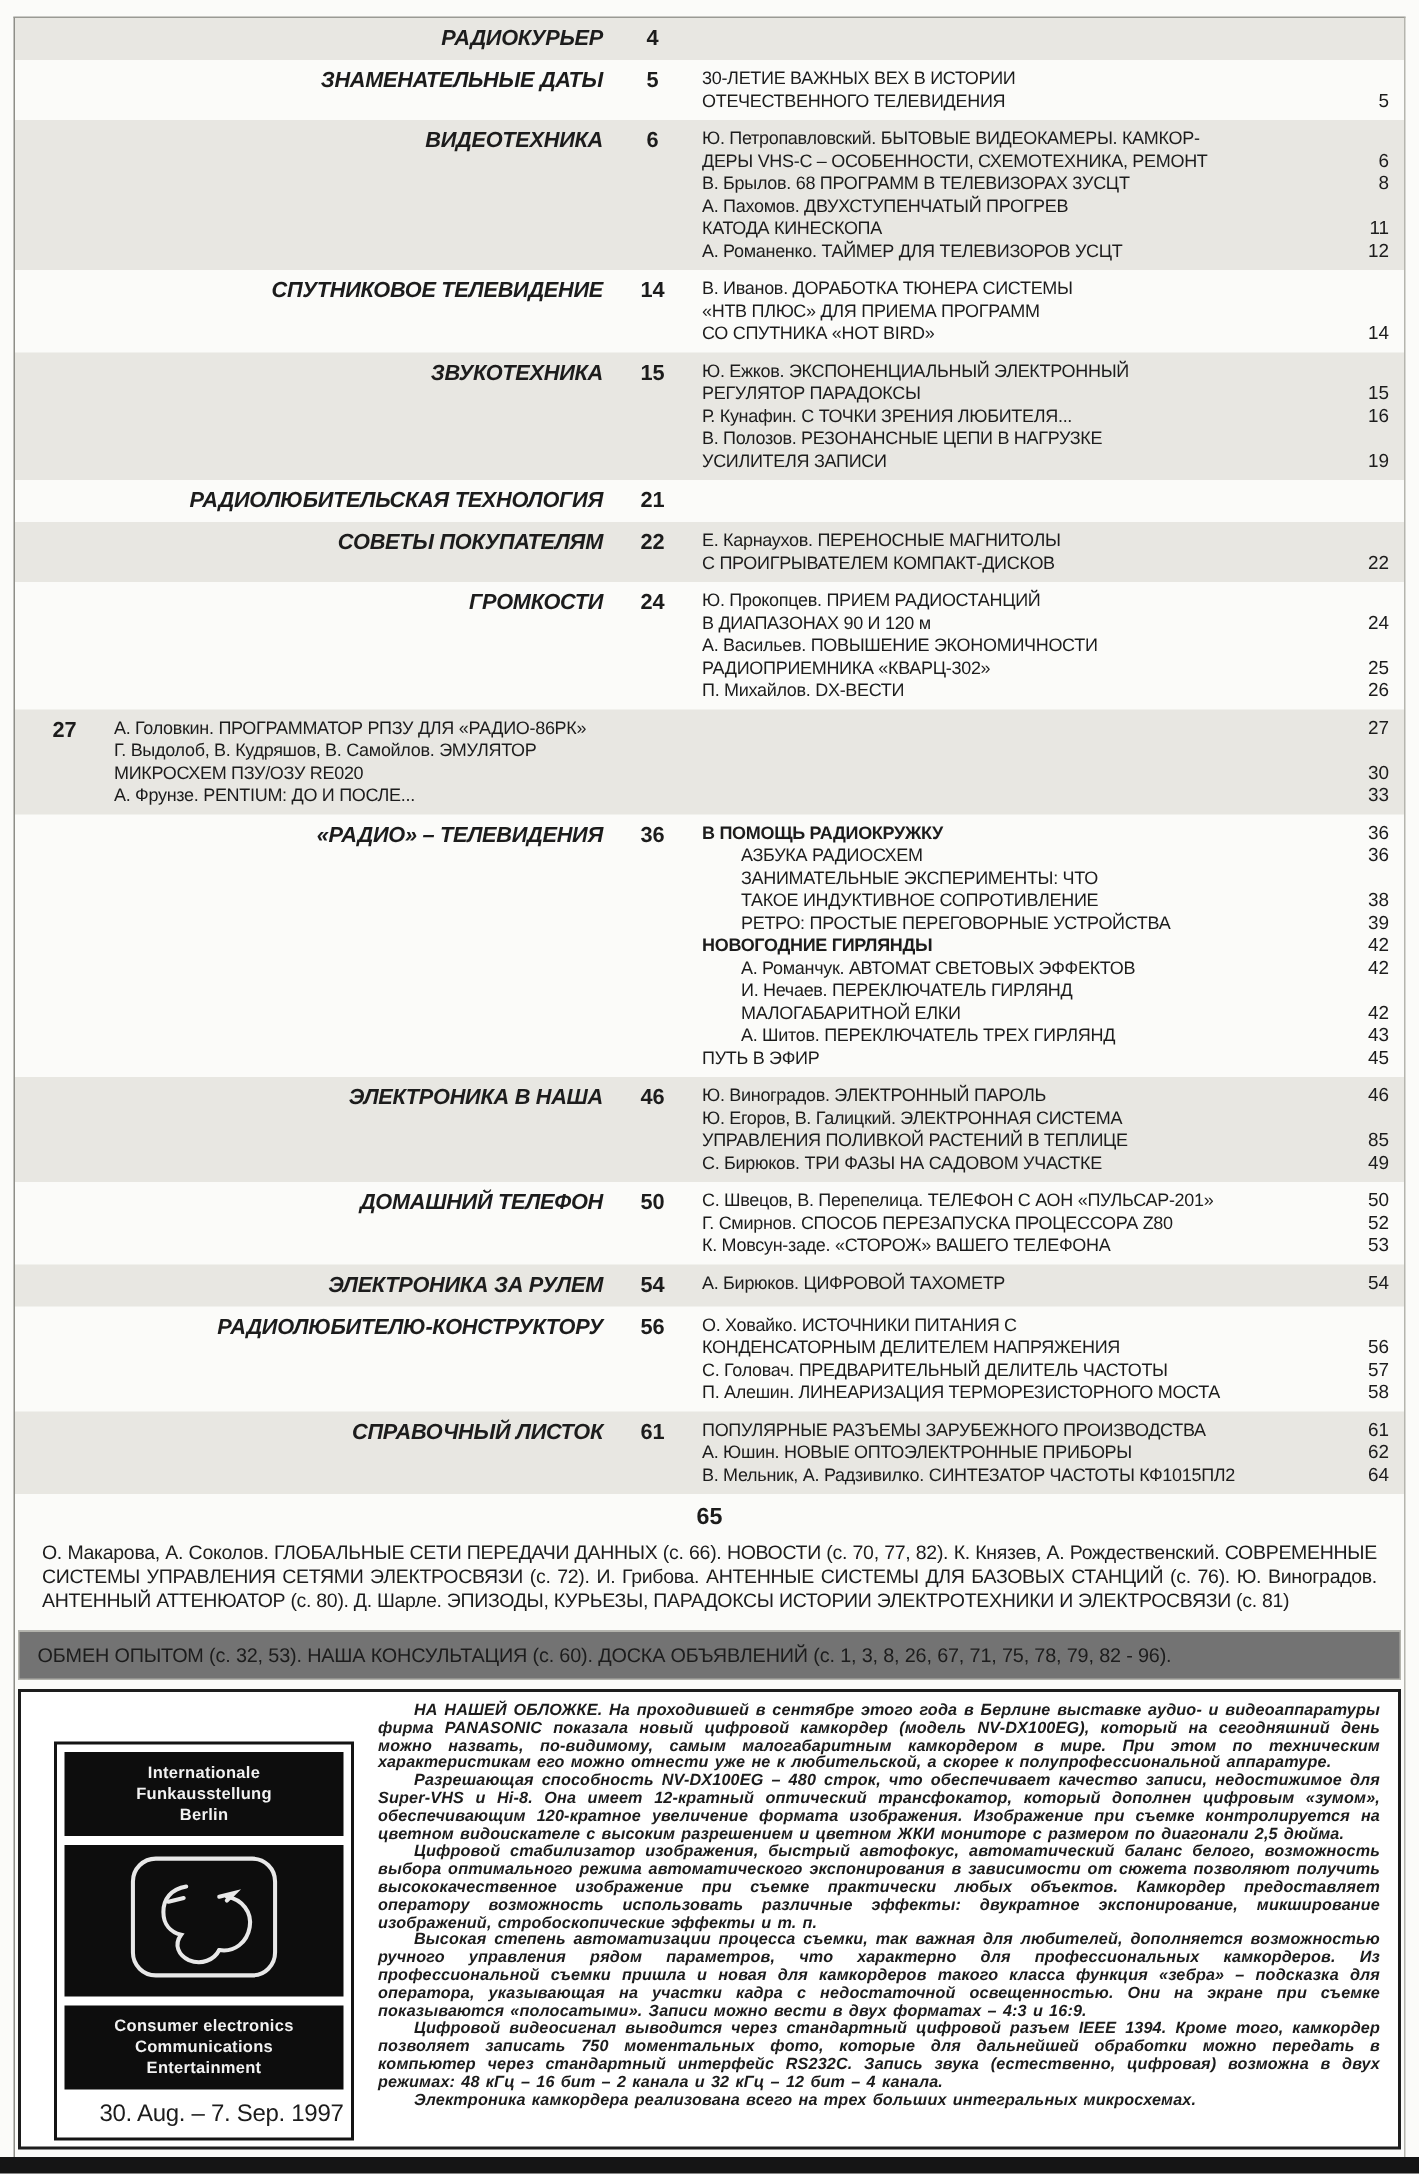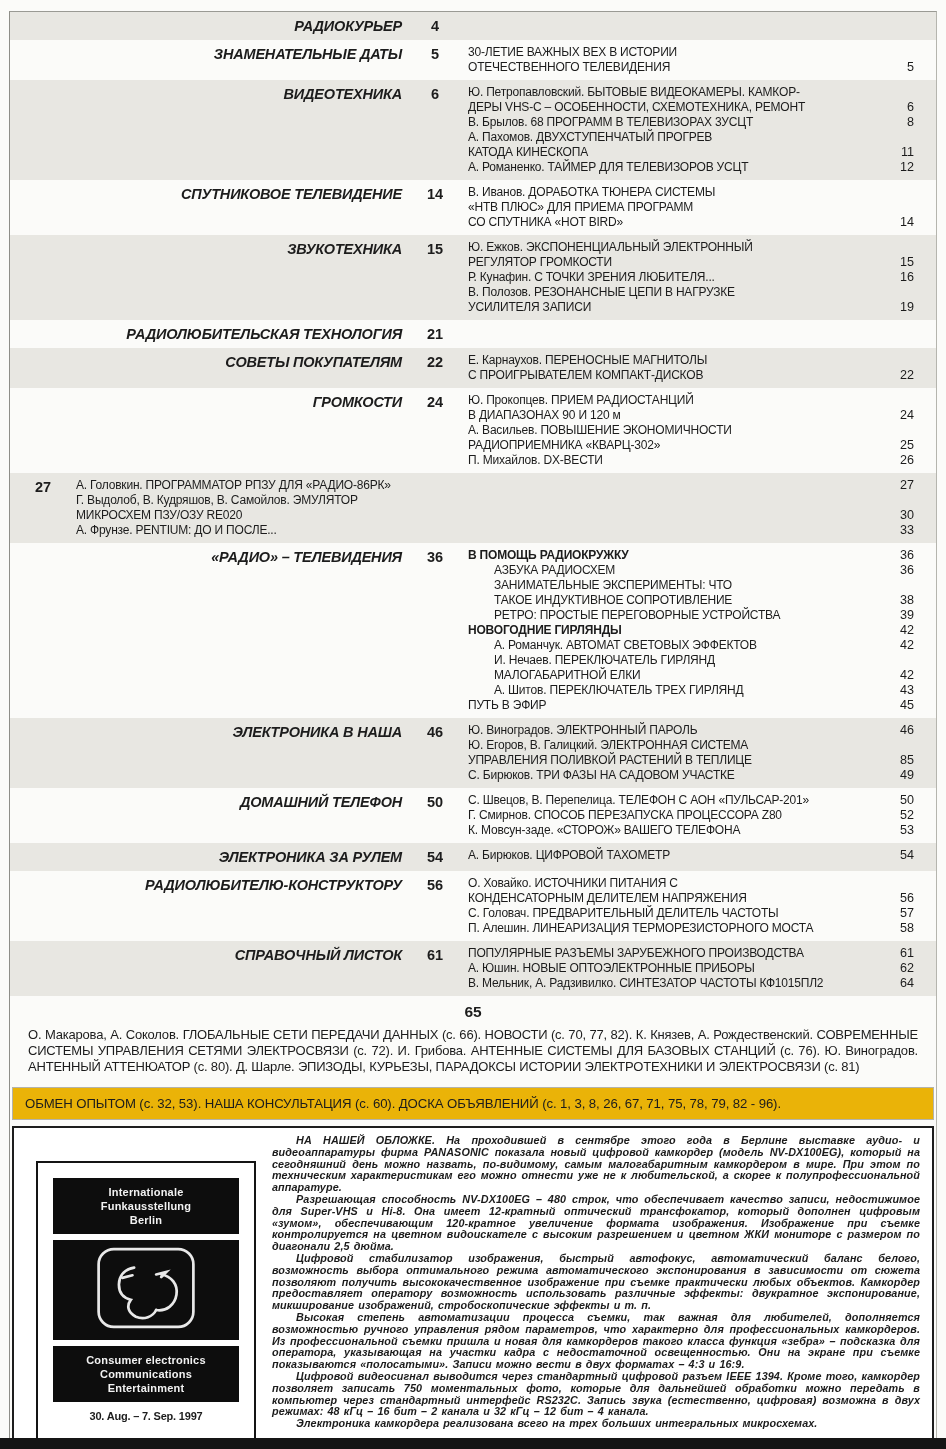--- a/index.html
+++ b/index.html
@@ -10,58 +10,58 @@
     -webkit-font-smoothing:antialiased;
   }
   .page-frame{
     position:absolute;left:9px;top:11px;right:9px;bottom:11px;
     border-top:1px solid #9a9a94;border-left:1px solid #8e8e88;border-right:1px solid #b5b5ae;
   }
   .bottom-bar{position:absolute;left:0;right:0;bottom:0;height:11px;background:#151515;}
 
   
   .toc{position:absolute;left:10px;right:10px;top:12px;}
-  .toc-row{display:flex;align-items:flex-start;padding:5px 12px 5px 0;}
+  .toc-row{display:flex;align-items:flex-start;padding:5px 0 5px 0;}
   .toc-row.shaded{background:#e8e7e2;}
   .sec-name{
     width:392px;flex:none;text-align:right;
     font-style:italic;font-weight:bold;font-size:14.5px;line-height:17px;
     letter-spacing:-0.2px;padding-top:1px;
   }
   .sec-page{width:66px;flex:none;text-align:center;font-weight:bold;font-size:14.5px;line-height:17px;padding-top:1px;}
   .sec-articles{flex:1;min-width:0;padding-right:10px;}
   .art-row{display:flex;align-items:flex-end;}
   .art-text{flex:1;white-space:pre-line;font-size:12px;line-height:15px;letter-spacing:-0.2px;}
   .art-row.bold .art-text{font-weight:bold;}
   .art-row.indent .art-text{padding-left:26px;}
   .art-page{flex:none;margin-left:6px;font-size:12.6px;line-height:15px;text-align:right;min-width:18px;}
 
   
   .page65{ text-align:center;font-weight:bold;font-size:15.5px;margin:7px 0 6px 0;}
   .para65{
     margin:0 18px;font-size:13px;line-height:16px;letter-spacing:-0.2px;text-align:justify;
   }
   .exchange-box{
-    margin:12px 2px 6px 2px;border:1px solid #b3b3ac;background:#eab308;
+    margin:12px 2px 6px 2px;border:1px solid #b3b3ac;background:#737373;
     padding:8px 12px;font-size:13.2px;letter-spacing:-0.1px;
   }
 
   
   .cover-box{
     margin:2px 2px 0 2px;border:2px solid #1d1d1d;background:#fff;
     padding:7px 12px 4px 10px;overflow:hidden;
   }
   .logo-box{
     float:left;width:186px;margin:26px 16px 0 12px;
-    border:2px solid #141414;background:#fff;padding:15px;
+    border:2px solid #141414;background:#fff;padding:5px;
   }
   .logo-panel{background:#0d0d0d;color:#f2f2f2;text-align:center;padding:7px 2px;margin-bottom:6px;}
   .logo-panel .l-line{font-size:11px;font-weight:bold;line-height:14px;letter-spacing:0.2px;}
   .logo-panel.face{padding:4px 2px;}
-  .logo-date{text-align:center;font-weight:bold;font-size:11px;padding:2px 0 1px 0;letter-spacing:-0.2px;}
+  .logo-date{text-align:right;font-weight:normal;font-size:16px;padding:2px 0 1px 0;letter-spacing:-0.2px;}
   .cover-text p{
     margin:0;font-style:italic;font-weight:bold;font-size:10.8px;line-height:11.8px;
     text-align:justify;text-indent:24px;letter-spacing:0.1px;word-spacing:1px;
   }
 </style>
 </head>
 <body>
 
 <div class="page-frame"></div>
 
@@ -119,21 +119,21 @@
             <div class="art-page">14</div>
           </div>
         </div>
       </div>
       <div class="toc-row shaded">
         <div class="sec-name">ЗВУКОТЕХНИКА</div>
         <div class="sec-page">15</div>
         <div class="sec-articles">
           <div class="art-row">
             <div class="art-text">Ю. Ежков. ЭКСПОНЕНЦИАЛЬНЫЙ ЭЛЕКТРОННЫЙ
-РЕГУЛЯТОР ГРОМКОСТИ</div>
+РЕГУЛЯТОР ПАРАДОКСЫ</div>
             <div class="art-page">15</div>
           </div>
           <div class="art-row">
             <div class="art-text">Р. Кунафин. С ТОЧКИ ЗРЕНИЯ ЛЮБИТЕЛЯ...</div>
             <div class="art-page">16</div>
           </div>
           <div class="art-row">
             <div class="art-text">В. Полозов. РЕЗОНАНСНЫЕ ЦЕПИ В НАГРУЗКЕ
 УСИЛИТЕЛЯ ЗАПИСИ</div>
             <div class="art-page">19</div>

